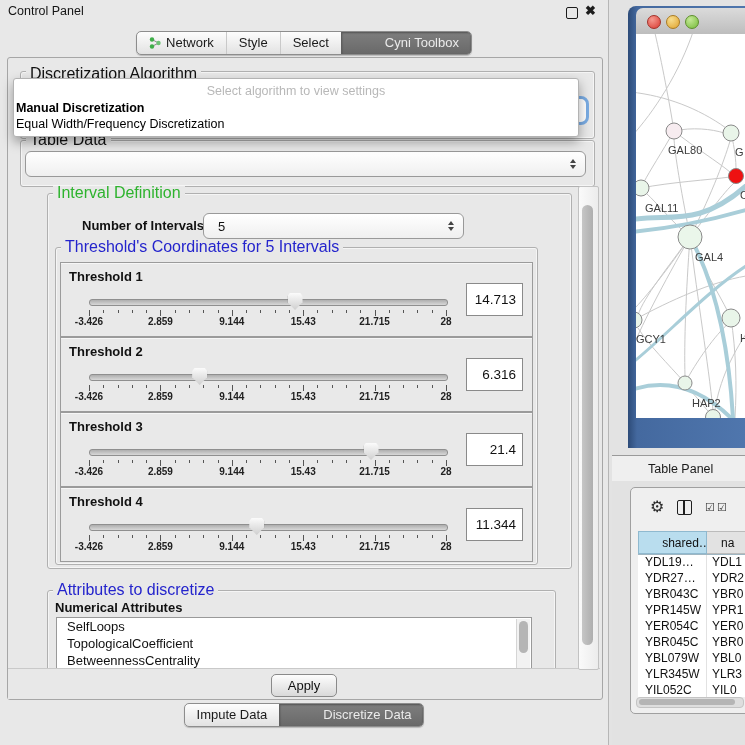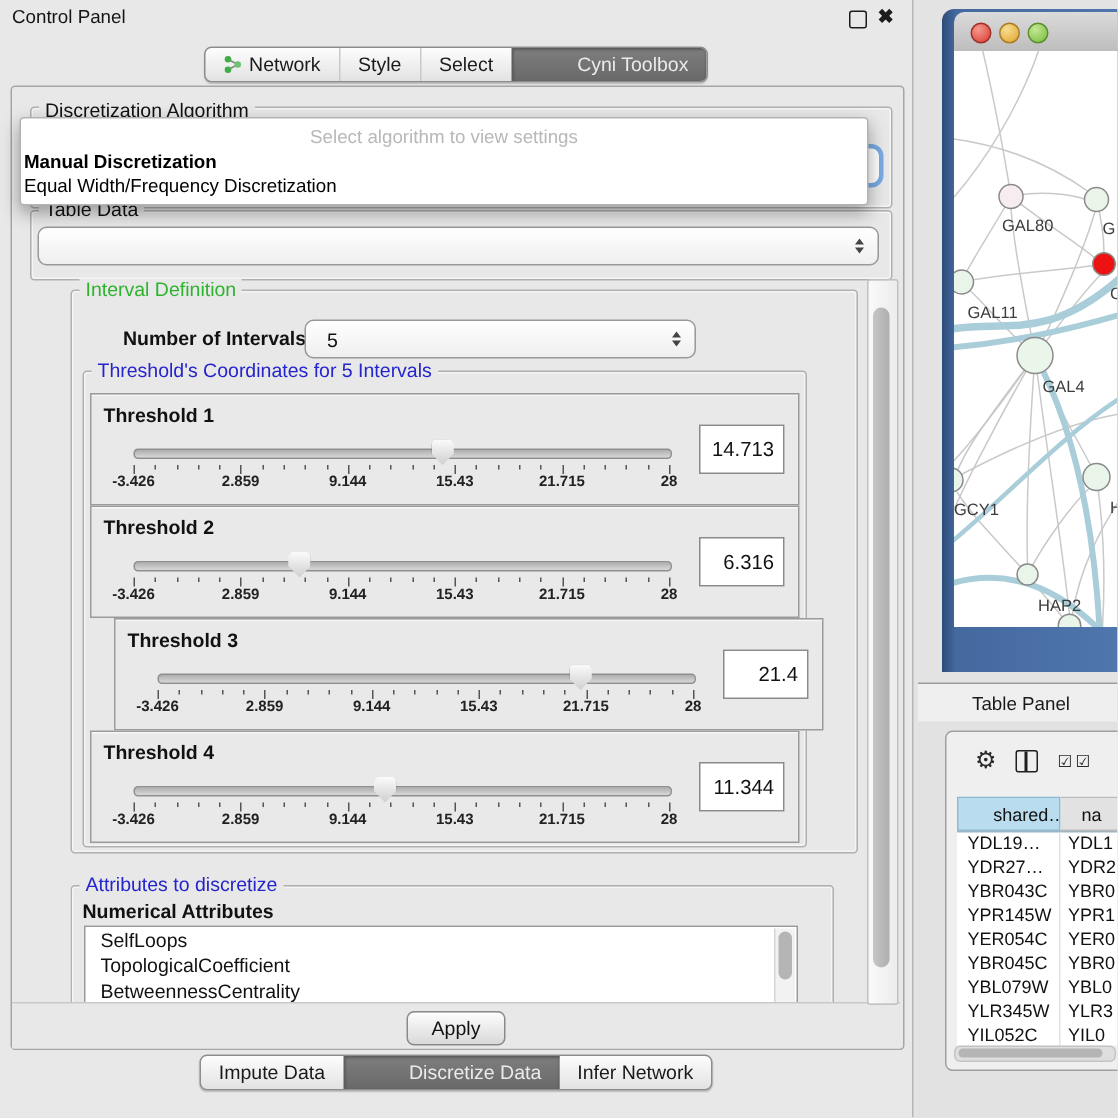--- a/index.html
+++ b/index.html
@@ -25,21 +25,21 @@
        border-left:1px solid #c9c9c9;white-space:nowrap;cursor:default;}
   .tab:first-child{border-left:none;}
   .tab.sel{background:linear-gradient(#7e7e7e,#696969);color:#ebebeb;border-left:1px solid #5f5f5f;box-shadow:inset 0 1px 2px rgba(0,0,0,.35);padding-left:43px;}
   .tab.sel + .tab{border-left:none;}
 
   
   #main-panel{left:7px;top:57px;width:594px;height:641px;border:1px solid #a6a6a6;border-radius:3px;background:#e8e8e8;}
 
   
   .group{border:1px solid #b0b0b0;border-radius:3px;box-shadow:inset 0 0 0 1px rgba(255,255,255,.55);}
-  .gtitle{position:absolute;background:#e8e8e8;padding:0 4px;font-size:13px;line-height:13px;white-space:nowrap;}
+  .gtitle{position:absolute;background:#e8e8e8;padding:0 4px;font-size:16px;line-height:13px;white-space:nowrap;}
 
   
   .combo{background:linear-gradient(#ffffff,#efefef);border:1px solid #999;border-radius:6px;
          font-size:13px;display:flex;align-items:center;padding-left:12px;color:#111;}
   .stepper{position:absolute;right:9px;top:50%;transform:translateY(-50%);display:flex;flex-direction:column;gap:2px;}
   .tri-up{width:0;height:0;border-left:3.5px solid transparent;border-right:3.5px solid transparent;border-bottom:4.5px solid #444;}
   .tri-down{width:0;height:0;border-left:3.5px solid transparent;border-right:3.5px solid transparent;border-top:4.5px solid #444;}
 
   
   #algo-popup{left:13px;top:78px;width:564px;height:57px;background:#fff;border:1px solid #b3b3b3;
@@ -249,21 +249,21 @@
         <div class="tick" style="left: 313.6px; top: 47px; height: 6px;"></div>
         <span class="ticklabel" style="left: 313.6px;">21.715</span>
         <div class="tick" style="left: 327.88px; top: 47px; height: 3px;"></div>
         <div class="tick" style="left: 342.16px; top: 47px; height: 3px;"></div>
         <div class="tick" style="left: 356.44px; top: 47px; height: 3px;"></div>
         <div class="tick" style="left: 370.72px; top: 47px; height: 3px;"></div>
         <div class="tick" style="left: 385px; top: 47px; height: 6px;"></div>
         <span class="ticklabel" style="left: 385px;">28</span>
         <div class="valuebox">6.316</div>
       </div>
-      <div class="tbox" style="top: 412px; margin-left: 16px;">
+      <div class="tbox" style="top: 412px;">
         <div class="tlabel">Threshold 3</div>
         <div class="track"></div>
         <div class="thumb" style="left: 302.524px;"></div>
         <div class="tick" style="left: 28px; top: 47px; height: 6px;"></div>
         <span class="ticklabel" style="left: 28px;">-3.426</span>
         <div class="tick" style="left: 42.28px; top: 47px; height: 3px;"></div>
         <div class="tick" style="left: 56.56px; top: 47px; height: 3px;"></div>
         <div class="tick" style="left: 70.84px; top: 47px; height: 3px;"></div>
         <div class="tick" style="left: 85.12px; top: 47px; height: 3px;"></div>
         <div class="tick" style="left: 99.4px; top: 47px; height: 6px;"></div>
@@ -364,23 +364,20 @@
     <div id="algo-opt-1" class="abs algo-opt">Equal Width/Frequency Discretization</div>
   </div>
 
   <div id="bottom-tabrow" class="abs tabrow">
     <div class="tabgroup" id="bottom-tabgroup">
         <div class="tab">
           <span>Impute Data</span>
         </div>
         <div class="tab sel">
           <span>Discretize Data</span>
-        </div>
-        <div class="tab">
-          <span>Infer Network</span>
         </div>
       </div>
   </div>
 </div>
 
 <div id="net-win" class="abs">
   <div id="net-titlebar" class="abs">
     <span id="light-red" class="light"></span>
     <span id="light-yellow" class="light"></span>
     <span id="light-green" class="light"></span>

